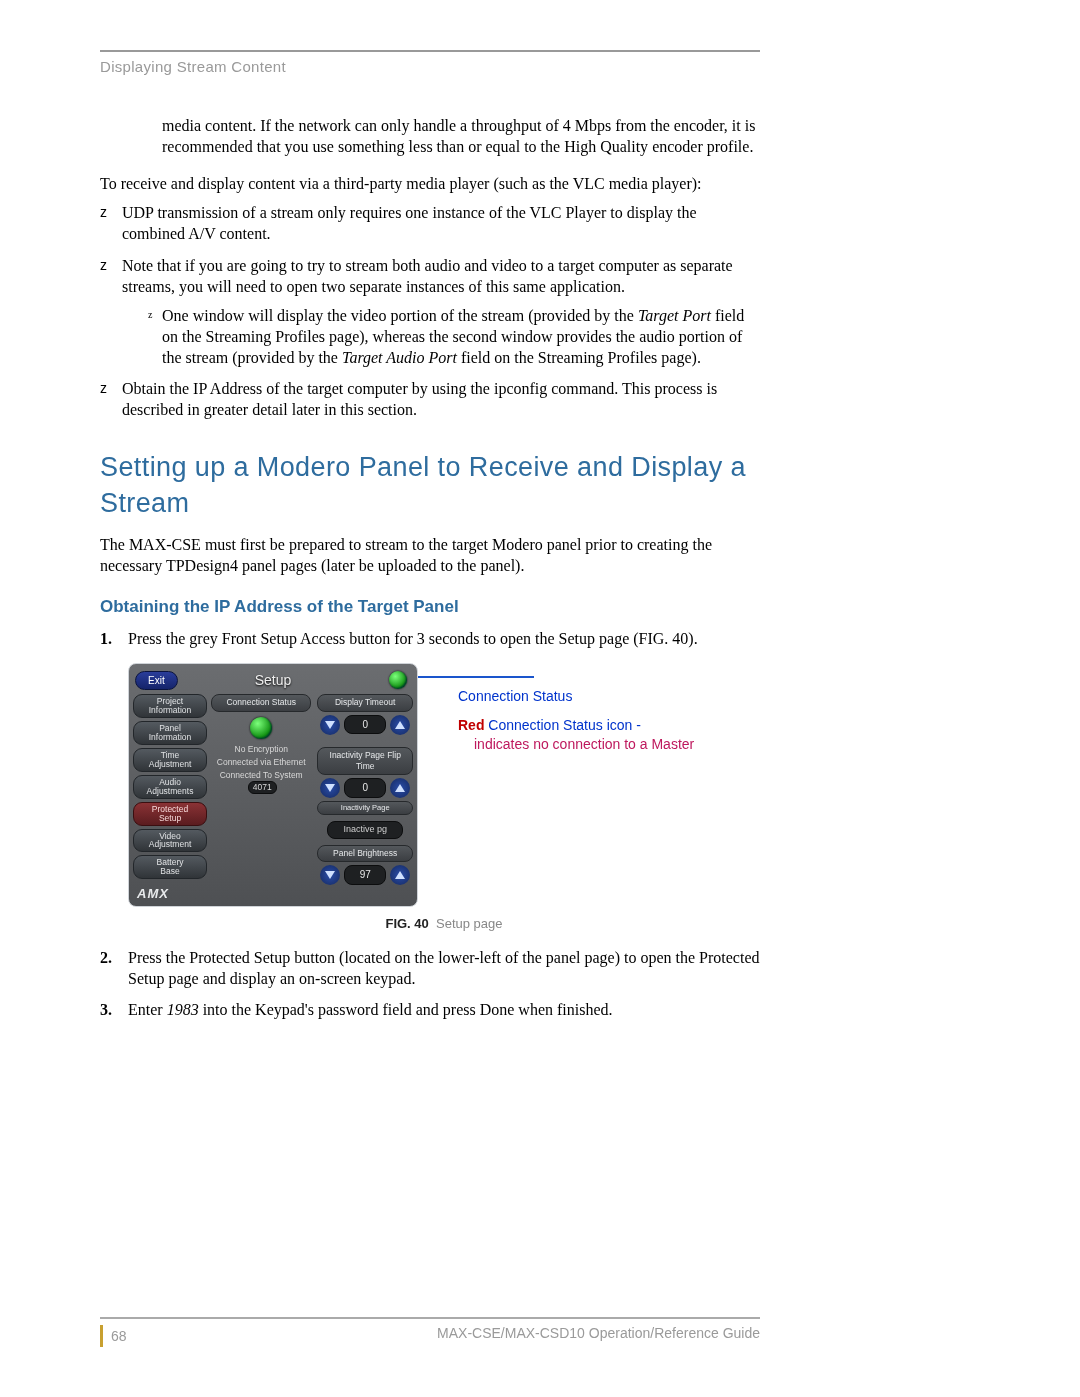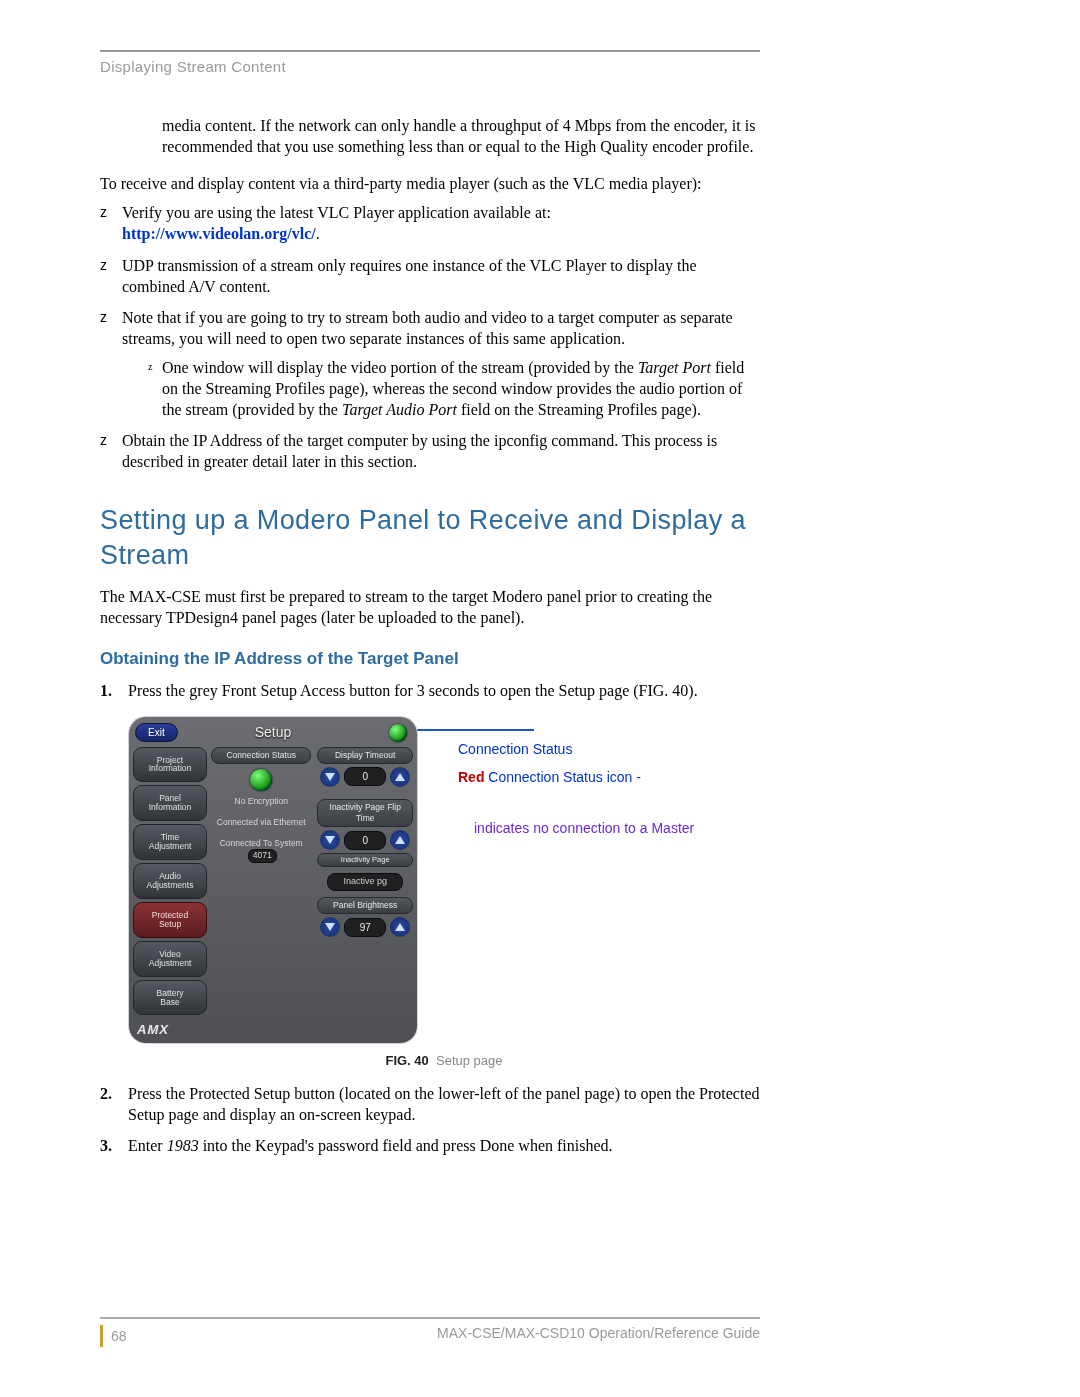--- a/index.html
+++ b/index.html
@@ -112,21 +112,21 @@
   .figure-row {
     display: flex;
     align-items: flex-start;
     gap: 40px;
     margin: 14px 0 4px 28px;
   }
   .setup-panel {
     width: 290px;
     background: linear-gradient(#6b6d70, #4e5053);
     border: 1.5px solid #cfd3d8;
-    border-radius: 18px;
+    border-radius: 8px;
     padding: 4px;
     box-sizing: border-box;
     font-family: Arial, sans-serif;
     color: #e8e8e8;
     font-size: 9.5px;
     position: relative;
   }
   .sp-titlebar {
     display: flex;
     align-items: center;
@@ -171,21 +171,21 @@
     flex-direction: column;
     gap: 3px;
   }
   .sp-lbtn {
     background: linear-gradient(#545a60, #303438);
     border: 1px solid #22262a;
     border-radius: 9px;
     text-align: center;
     font-size: 8.5px;
     line-height: 1.05;
-    padding: 8px 2px;
+    padding: 2px 2px;
     color: #e0e2e4;
   }
   .sp-lbtn.protected {
     background: linear-gradient(#8a3235, #5a1c1f);
     border-color: #3a0e10;
     color: #f8dada;
   }
   .sp-right {
     flex: 1;
     display: flex;
@@ -232,21 +232,21 @@
   .sp-val {
     background: #1e2022;
     border: 1px solid #0c0d0e;
     border-radius: 8px;
     padding: 2px 10px;
     font-size: 10px;
     color: #e8e8e8;
     min-width: 20px;
     text-align: center;
   }
-  .sp-status-lines { display:flex; flex-direction:column; gap:10px;justify-content:flex-end; }
+  .sp-status-lines { display:flex; flex-direction:column; gap:2px;justify-content:flex-end; }
   .sp-status {
     font-size: 8.5px;
     text-align: center;
     color: #d8d8d8;
   }
   .sp-status .pill {
     display: inline-block;
     background: #1e2022;
     border: 1px solid #0c0d0e;
     border-radius: 6px;
@@ -275,21 +275,21 @@
 
   .annotations {
     font-family: Arial, Helvetica, sans-serif;
     font-size: 14px;
     color: #0033cc;
     line-height: 1.35;
   }
   .annotations .blk { margin-bottom: 10px; }
   .ann-red   { color: #c00000; font-weight: bold; }
   .ann-green { color: #008a00; font-weight: bold; }
-  .ann-sub   { display: block; padding-left: 16px; color: #6d28d9; font-weight: normal; margin-top: 32px; }
+  .ann-sub   { display: block; padding-left: 16px; color: #be185d; font-weight: normal; }
 
   .callout-line {
     position: absolute;
     height: 2px;
     background: #1a55cc;
     top: 13px;
   }
 
   .fig-caption {
     font-family: Arial, Helvetica, sans-serif;
@@ -335,24 +335,20 @@
 
   <div class="body-area">
 
     <p class="indent-1">
       <span>media content. If the network can only handle a throughput of 4 Mbps from the encoder, it is recommended that you use something less than or equal to the </span><span class="bold">High Quality</span><span> encoder profile.</span>
     </p>
 
     <p style="margin:8px 0 0 0;">To receive and display content via a third-party media player (such as the VLC media player):</p>
 
     <ul class="bullet-list indent-2">
-      <li>
-        <span>Verify you are using the latest VLC Player application available at: </span><br>
-        <a class="link">http://www.videolan.org/vlc/</a><span>.</span>
-      </li>
       <li>UDP transmission of a stream only requires one instance of the VLC Player to display the combined A/V content.</li>
       <li>
         <span>Note that if you are going to try to stream both audio and video to a target computer as separate streams, you will need to open two separate instances of this same application.</span>
         <ul class="sub-bullet-list">
           <li>
             <span>One window will display the video portion of the stream (provided by the </span><span class="italic">Target Port</span><span> field on the Streaming Profiles page), whereas the second window provides the audio portion of the stream (provided by the </span><span class="italic">Target Audio Port</span><span> field on the Streaming Profiles page).</span>
           </li>
         </ul>
       </li>
       <li>

